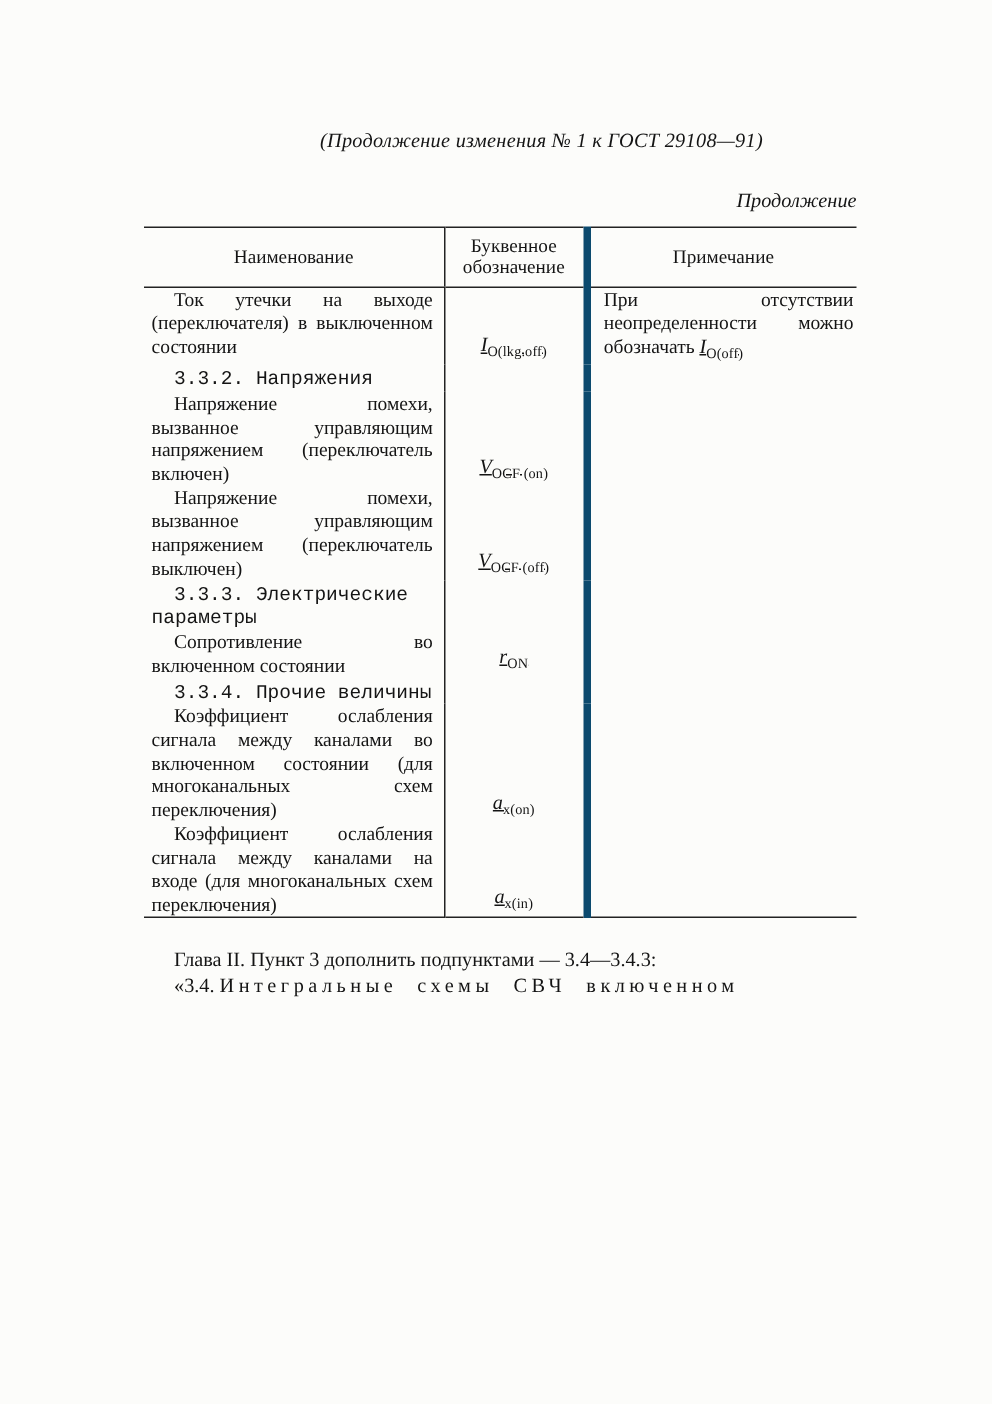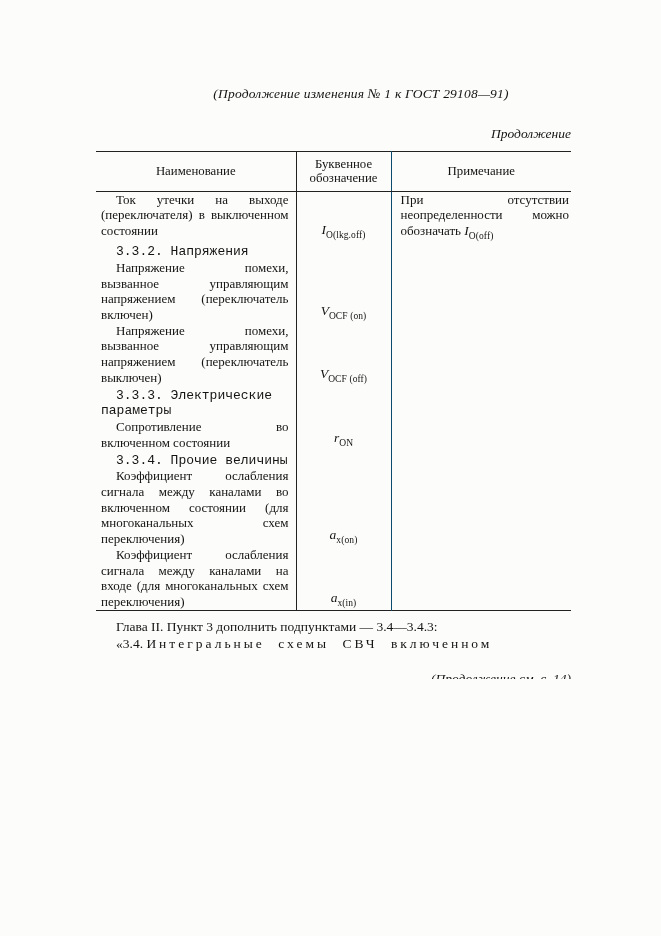--- a/index.html
+++ b/index.html
@@ -24,31 +24,31 @@
   table.params {
     border-collapse:collapse; width:475px; table-layout:fixed;
     border-top:1px solid #222; border-bottom:1px solid #222;
     font-size:13px;
   }
   col.c1 { width:200px; } col.c2 { width:95px; } col.c3 { width:180px; }
   th {
     font-weight:normal; font-size:12.8px; text-align:center; vertical-align:middle;
     border-bottom:1px solid #222; padding:5px 6px; line-height:1.12;
   }
-  th.b-sym, td.c-sym { border-left:1px solid #222; border-right:1px solid #0c4a6e; }
+  th.b-sym, td.c-sym { border-left:1px solid #222; border-right:5px solid #0c4a6e; }
   td { vertical-align:top; line-height:1.21;margin-left:37px; }
   td.c-name { text-align:justify; padding:0 7px 0 5px; text-indent:15px; }
   td.c-name.section { text-align:left; padding-top:2px;font-family:Liberation Mono, monospace; }
   td.c-sym { vertical-align:bottom; text-align:center; padding:0 2px 1px 2px; }
-  .sym { white-space:nowrap; }
+  .sym { white-space:nowrap;text-decoration:underline; }
   .sym i { font-style:italic; font-size:13.5px; }
   .sym sub { font-size:9.5px; font-style:normal; letter-spacing:.1px; }
   td.c-note { text-align:justify; padding:0 2px 0 9px; }
 
-  .after { margin-top:7px; font-size:13.5px; }
+  .after { margin-top:19px; font-size:13.5px; }
   .after p { padding-left:20px; line-height:1.3; }
   .spaced { letter-spacing:3px; word-spacing:7px; }
   .footer {
     font-style:italic; font-size:13.5px; text-align:right; margin-top:18px;
   }
 </style>
 </head>
 <body>
 
 <div class="page">

